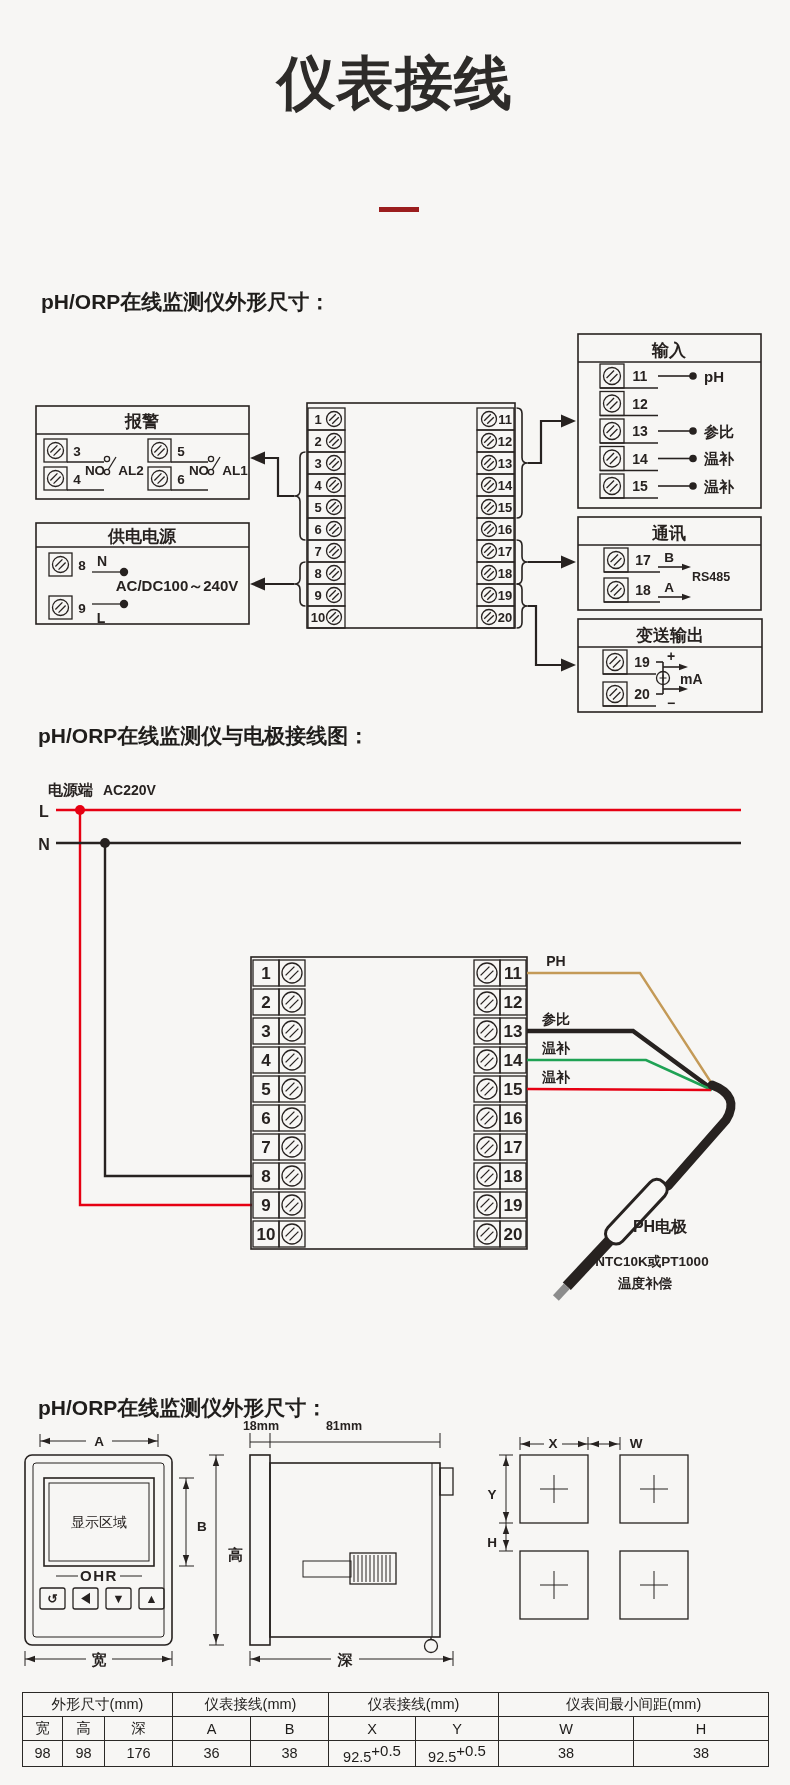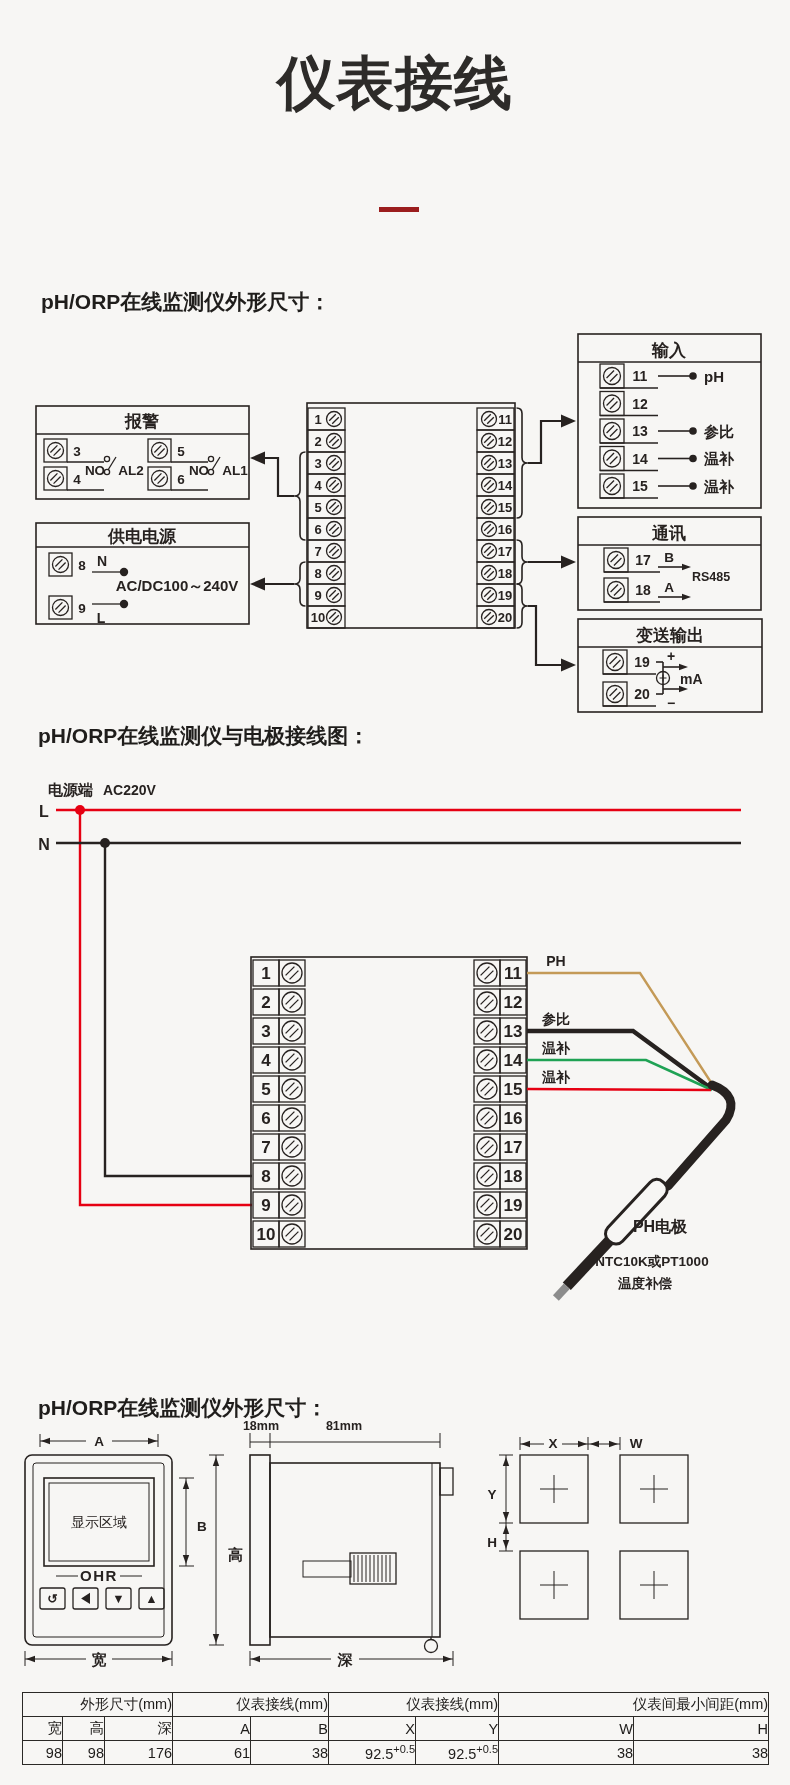--- a/index.html
+++ b/index.html
@@ -24,23 +24,23 @@
   .n13b{font-size:13.5px;font-weight:700;}
   .n14{font-size:14px;}
   .n14b{font-size:14px;font-weight:700;}
   .n15b{font-size:15px;font-weight:700;}
   .n16b{font-size:16px;font-weight:700;}
   .n17{font-size:17px;font-weight:700;font-family:"Liberation Serif",serif;}
   .red{fill:#e60012;}
   .logo{font-size:15px;font-weight:800;letter-spacing:1.5px;}
   #dim-table{position:absolute;left:22px;top:1692px;width:746px;border-collapse:collapse;
              table-layout:fixed;font-size:14.5px;color:#1e1c1a;background:transparent;}
-  #dim-table td,#dim-table th{border:1.4px solid #2b2926;text-align:right;font-weight:400;
+  #dim-table td,#dim-table th{border:1.4px solid #2b2926;text-align:center;font-weight:400;
              padding:1px 0;height:21px;overflow:hidden;white-space:nowrap;}
-  #dim-table sup{font-size:11px;}
+  #dim-table sup{font-size:15px;}
 </style>
 </head>
 <body>
 
 <div class="page">
 
   <div class="title">仪表接线</div>
   <div class="dash"></div>
 
   <div class="h2" id="h2-1">pH/ORP在线监测仪外形尺寸：</div>
@@ -668,21 +668,21 @@
       <th>B</th>
       <th>X</th>
       <th>Y</th>
       <th>W</th>
       <th>H</th>
     </tr>
     <tr>
       <td>98</td>
       <td>98</td>
       <td>176</td>
-      <td>61</td>
+      <td>36</td>
       <td>38</td>
       <td><span>92.5</span><sup>+0.5</sup></td>
       <td><span>92.5</span><sup>+0.5</sup></td>
       <td>38</td>
       <td>38</td>
     </tr>
   </tbody>
     </table>
 </div>
 

